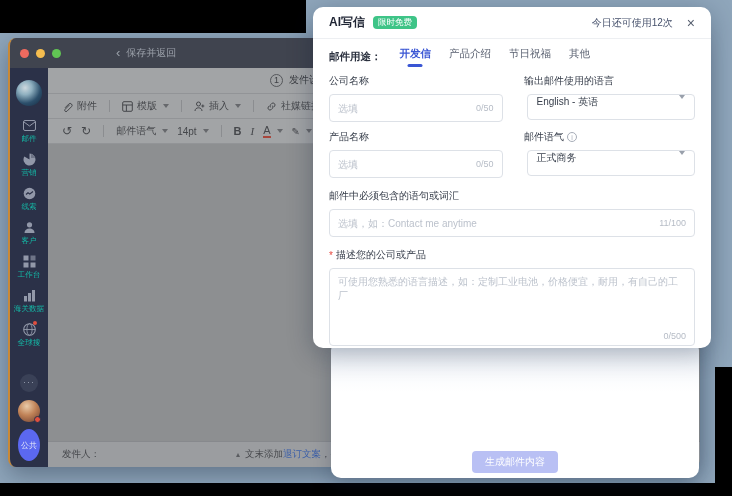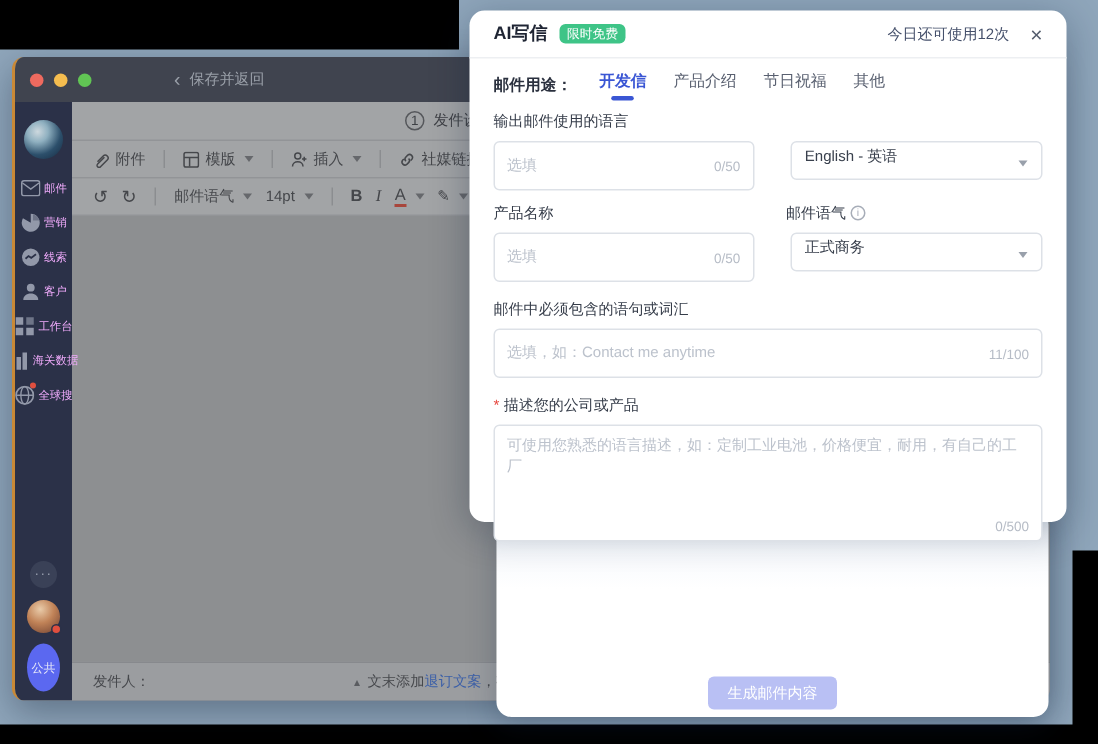--- a/index.html
+++ b/index.html
@@ -22,21 +22,21 @@
   .app-window{position:absolute;left:8px;top:38px;width:692px;height:429px;border-radius:8px;overflow:hidden;background:#8d8f91;z-index:3;border-left:2px solid #c98936;box-shadow:0 8px 24px rgba(10,20,40,.35);}
   .titlebar{position:absolute;left:0;top:0;right:0;height:30px;background:#40444f;display:flex;align-items:center;padding-left:10px;}
   .lights{display:flex;gap:7px;align-items:center;}
   .light{width:9px;height:9px;border-radius:50%;}
   .light.r{background:#ee6a5f}.light.y{background:#f5bd4f}.light.g{background:#61c554}
   .back-title{margin-left:55px;color:#9aa0a9;font-size:10px;display:flex;align-items:center;gap:6px;}
   .back-title .chev{font-size:13px;line-height:10px;}
 
   .side-nav{position:absolute;left:0;top:30px;width:38px;bottom:0;background:#2b3148;display:flex;flex-direction:column;align-items:center;z-index:2;}
   .logo-av{width:26px;height:26px;border-radius:50%;margin:12px 0 12px;background:radial-gradient(circle at 35% 30%,#cdd8de 0%,#8fb0c0 28%,#2c4f6b 62%,#15283e 100%);}
-  .side-item{display:flex;flex-direction:row;align-items:center;gap:2px;margin-bottom:9px;color:#f0abfc;cursor:pointer;}
+  .side-item{display:flex;flex-direction:column;align-items:center;gap:2px;margin-bottom:9px;color:#14b8a6;cursor:pointer;}
   .side-item .slabel{font-size:8px;line-height:9px;white-space:nowrap;transform:scale(.95);}
   .sicon{width:14px;height:14px;display:flex;align-items:center;justify-content:center;position:relative;}
   .sicon svg{display:block}
   .red-dot{position:absolute;right:-1px;top:-1px;width:4px;height:4px;border-radius:50%;background:#e04f3f;}
   .side-spacer{flex:1}
   .more-btn{width:18px;height:18px;border-radius:50%;background:#3a4157;color:#9aa0b0;font-size:9px;line-height:17px;text-align:center;letter-spacing:1px;margin-bottom:8px;cursor:pointer;}
   .user-av{width:22px;height:22px;border-radius:50%;background:radial-gradient(circle at 40% 28%,#e9cba9 0%,#c08257 45%,#7c4b37 90%);position:relative;margin-bottom:7px;cursor:pointer;}
   .user-av .dot{position:absolute;right:-1px;bottom:-1px;width:7px;height:7px;border-radius:50%;background:#e04f3f;border:1px solid #2b3148;}
   .pub-badge{width:22px;height:32px;border-radius:50%;background:#5b68f0;color:#e8eaf9;font-size:8px;display:flex;align-items:center;justify-content:center;margin-bottom:6px;cursor:pointer;}
 
@@ -78,25 +78,25 @@
   .tabs-label{font-size:10.5px;font-weight:bold;color:#2a303e;}
   .tab{font-size:10.5px;color:#596070;cursor:pointer;position:relative;padding-bottom:6px;}
   .tab.active{color:var(--accent-blue);font-weight:bold;}
   .tab.active::after{content:"";position:absolute;left:50%;transform:translateX(-50%);bottom:0;width:15px;height:3px;border-radius:2px;background:var(--accent-blue);}
   .dlg-body{padding:4px 16px 0;}
   .grid2{display:grid;grid-template-columns:1fr 1fr;column-gap:24px;}
   .f-label{font-size:10px;color:#353c49;margin-top:8px;display:flex;align-items:center;gap:3px;}
   .f-label.first{margin-top:4px;}
   .req{color:#e7483f;}
   .info-i{width:10px;height:10px;border:1px solid #a7adb8;border-radius:50%;color:#a7adb8;font-size:7px;line-height:9px;text-align:center;display:inline-block;}
-  .fbox{margin-top:6px;height:33px;border:1px solid #dde1e7;border-radius:4px;background:#fff;display:flex;align-items:center;padding:0 8px;gap:6px;}
+  .fbox{margin-top:6px;height:28px;border:1px solid #dde1e7;border-radius:4px;background:#fff;display:flex;align-items:center;padding:0 8px;gap:6px;}
   .fbox input{flex:1;min-width:0;border:none;outline:none;font-size:10px;color:#333a47;background:transparent;}
   .fbox input::placeholder{color:#bcc2cc;}
   .counter{font-size:9px;color:#b6bcc6;flex:none;}
-  .selbox{margin-top:6px;height:26px;border:1px solid #dde1e7;border-radius:4px;background:#fff;display:flex;align-items:flex-end;justify-content:space-between;padding:8px 9px;cursor:pointer;}
+  .selbox{margin-top:6px;height:26px;border:1px solid #dde1e7;border-radius:4px;background:#fff;display:flex;align-items:flex-start;justify-content:space-between;padding:0 9px;cursor:pointer;}
   .selbox .selval{font-size:10px;color:#39404d;}
   .sel-caret{width:0;height:0;border-left:3.5px solid transparent;border-right:3.5px solid transparent;border-top:4.5px solid #99a0ab;}
   .tarea{position:relative;margin-top:6px;height:78px;border:1px solid #dde1e7;border-radius:4px;background:#fff;padding:6px 8px 14px;}
   .tarea textarea{width:100%;height:100%;border:none;outline:none;resize:none;font-size:10px;color:#333a47;background:transparent;}
   .tarea textarea::placeholder{color:#bcc2cc;}
   .tarea .counter{position:absolute;right:8px;bottom:4px;padding-left:12px;}
 </style>
 </head>
 <body>
 
@@ -333,20 +333,21 @@
     <div class="tabs-row">
       <span class="tabs-label">邮件用途：</span>
       <span class="tab active">开发信</span>
       <span class="tab">产品介绍</span>
       <span class="tab">节日祝福</span>
       <span class="tab">其他</span>
     </div>
 
     <div class="dlg-body">
       <div class="grid2">
+        <div class="f-label first">公司名称</div>
         <div class="f-label first">输出邮件使用的语言</div>
       </div>
       <div class="grid2">
         <div class="fbox">
           <input type="text" placeholder="选填" style="">
           <span class="counter">0/50</span>
         </div>
         <div class="selbox">
           <span class="selval">English - 英语</span>
           <span class="sel-caret"></span>

